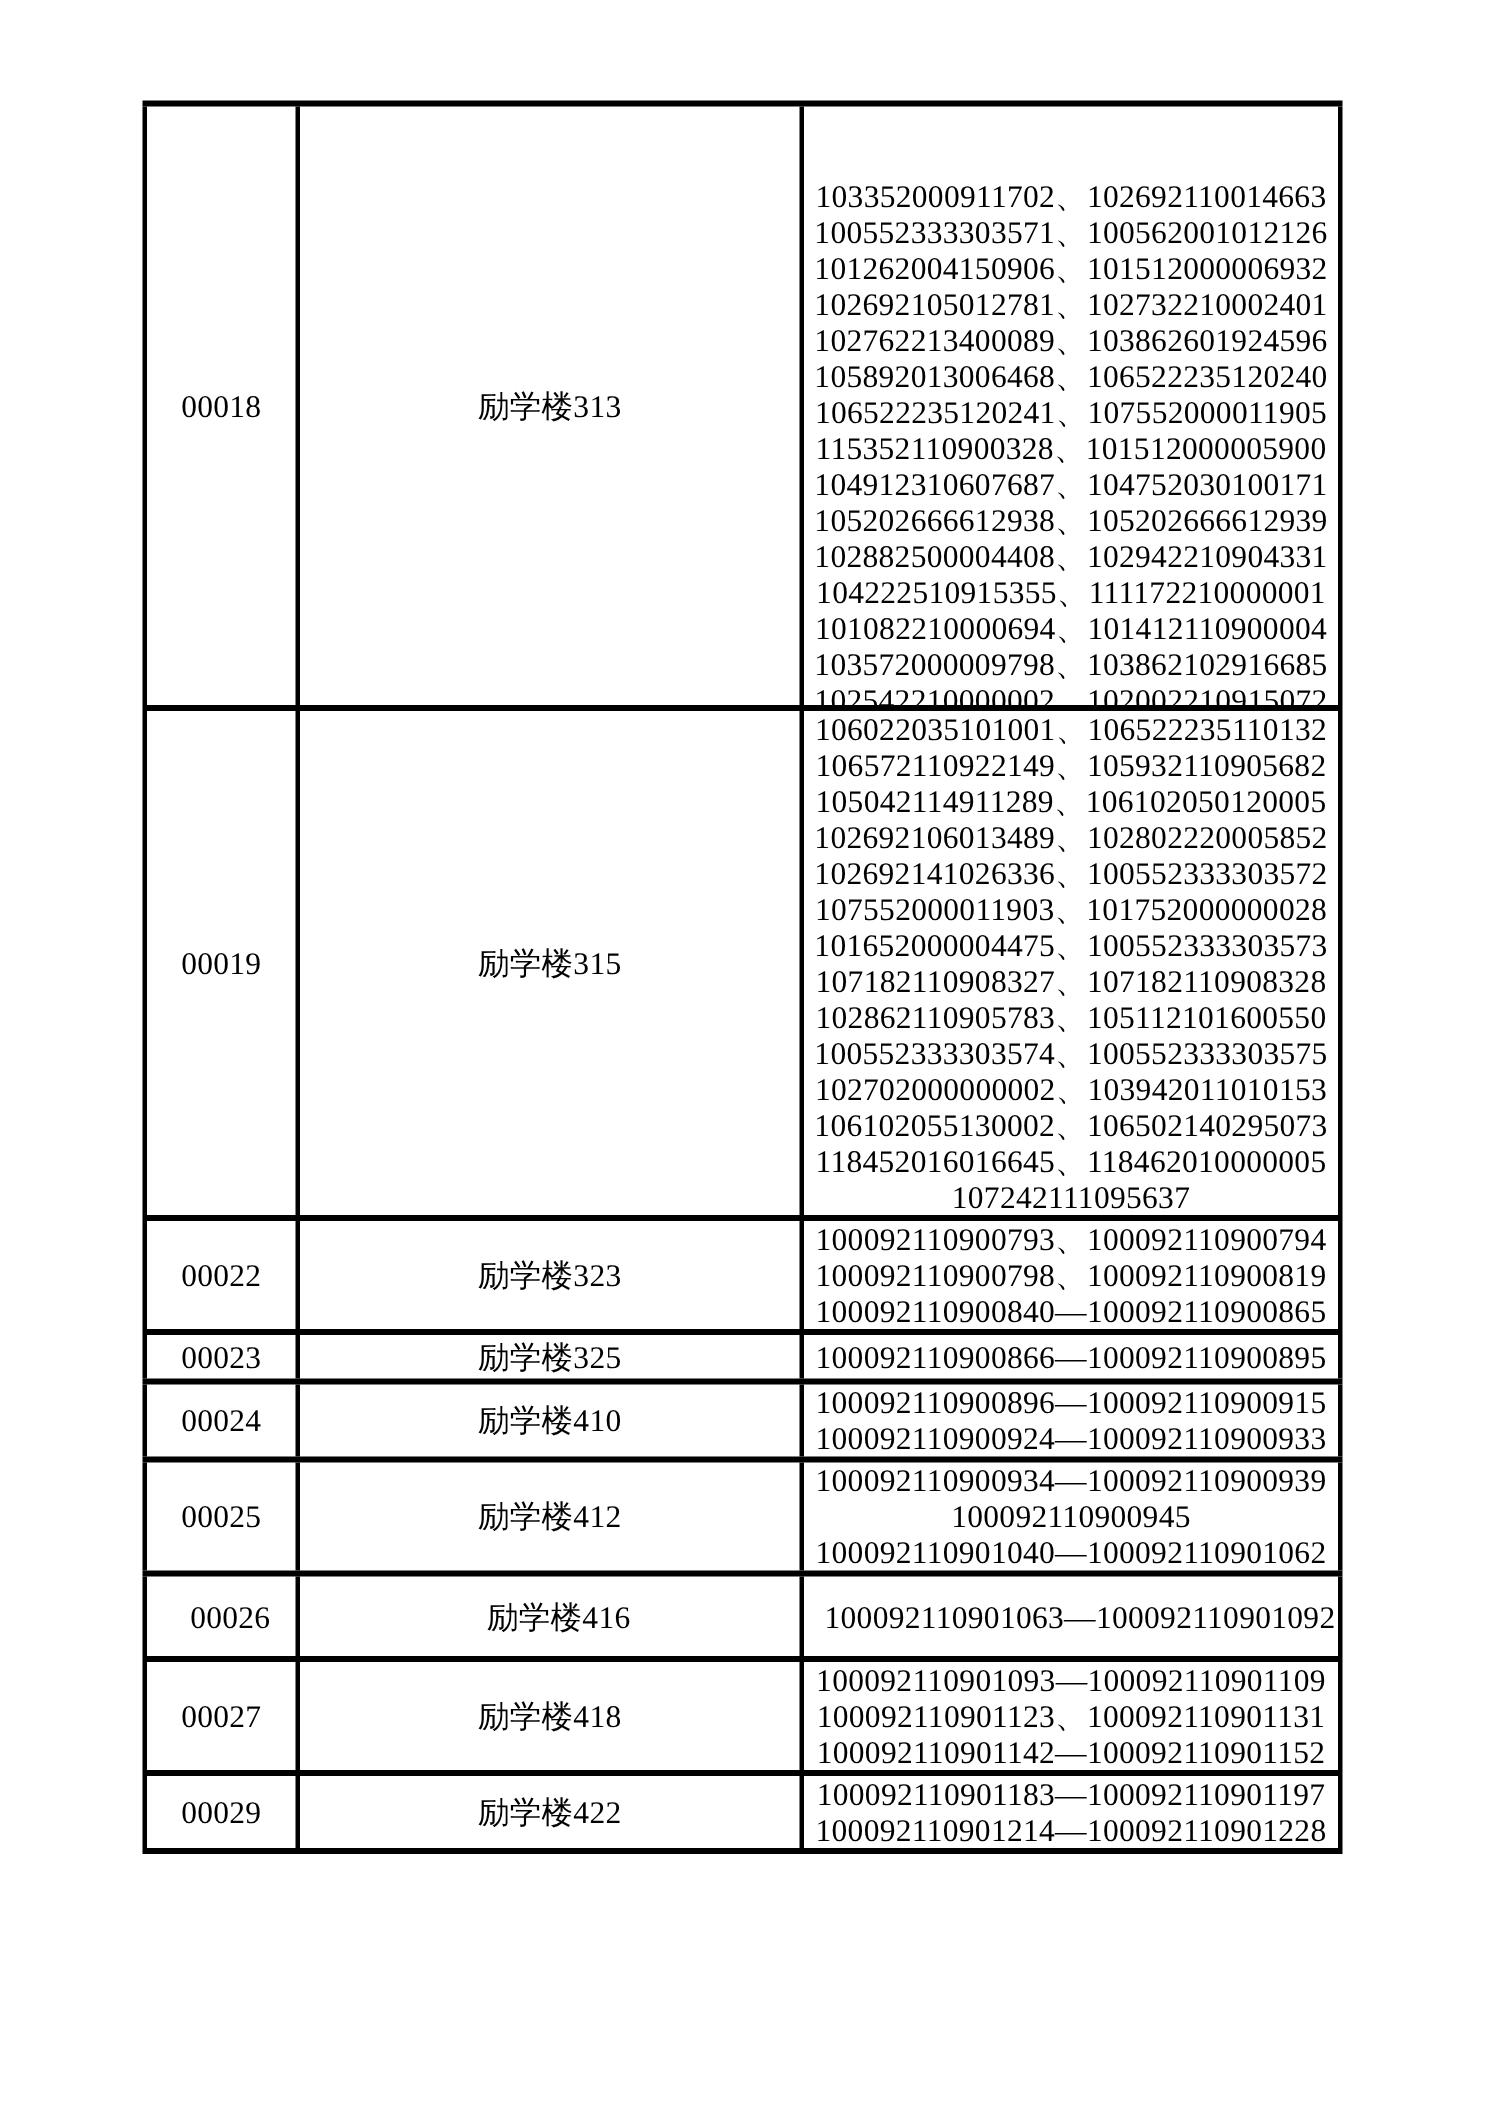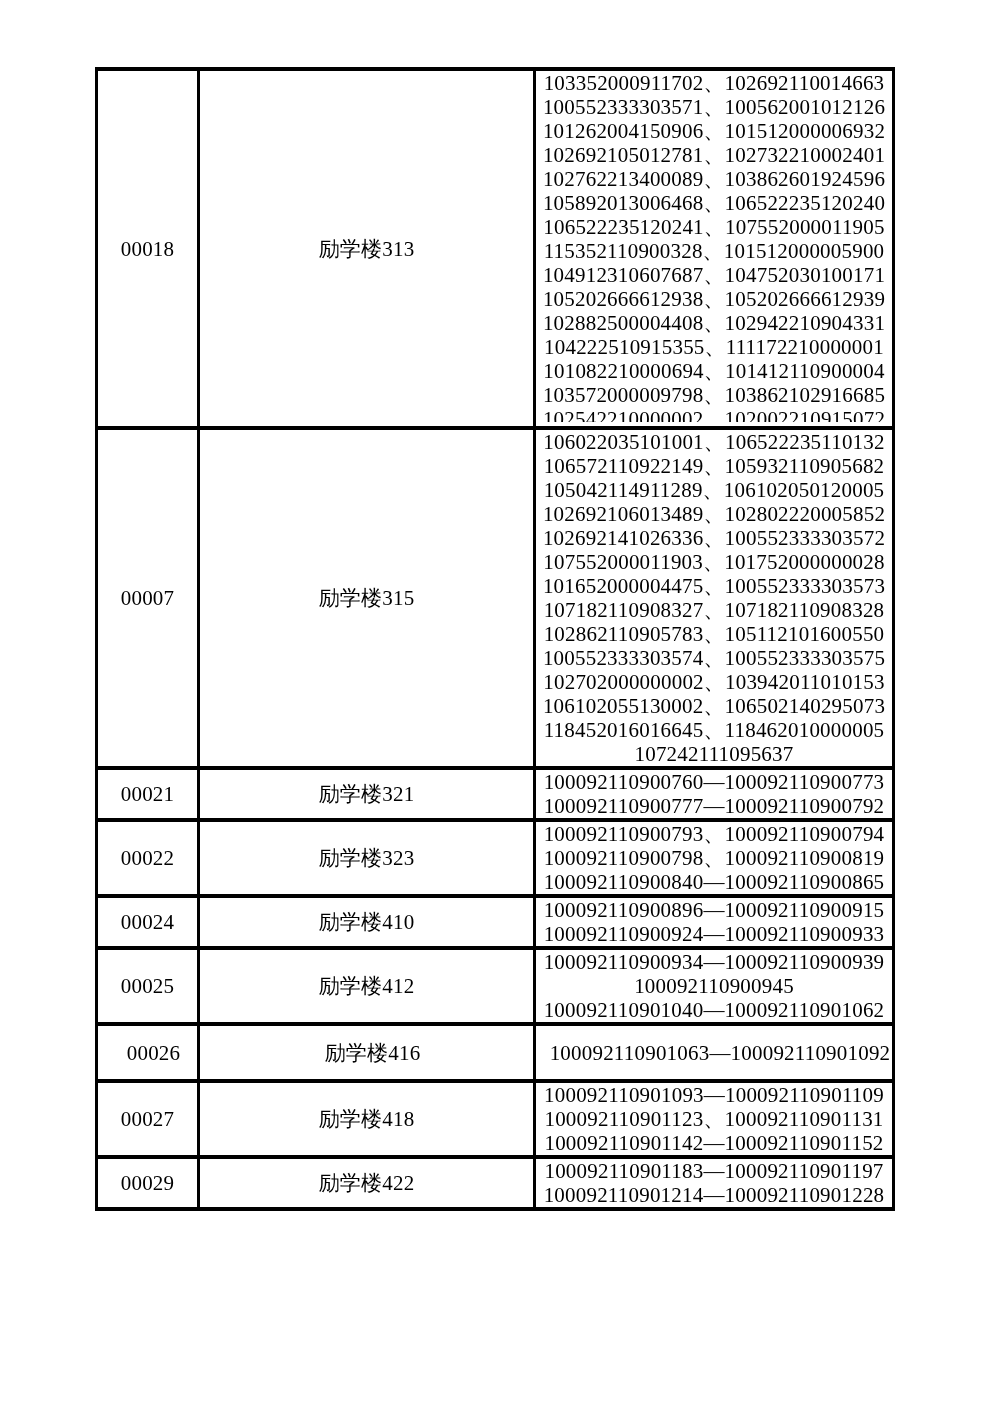--- a/index.html
+++ b/index.html
@@ -52,20 +52,21 @@
   tr.r7  td { height: 68px; margin-top: 45px; }
   tr.r8  td { height: 53px; padding-left: 12px; }
   tr.r9  td { height: 68px; }
   tr.r10 td { height: 27px; }
   tr.r11 td { height: 44px; margin-top: 16px; }
   
   tr.r0 td.c3 { vertical-align: top; }
   .clip {
     height: 351px;
     overflow: hidden;
+    margin-top: 48px;
   }
 </style>
 </head>
 <body>
 
 <div class="page">
   <table class="roomtable">
     <colgroup>
       <col style="width:102px">
       <col style="width:336px">
@@ -87,54 +88,53 @@
 104912310607687、104752030100171
 105202666612938、105202666612939
 102882500004408、102942210904331
 104222510915355、111172210000001
 101082210000694、101412110900004
 103572000009798、103862102916685
 102542210000002、102002210915072</div>
           </td>
       </tr>
       <tr class="r1">
-        <td class="c1">00007</td>
+        <td class="c1">00019</td>
         <td class="c2">励学楼315</td>
         <td class="c3">
             <div class="lines">106022035101001、106522235110132
 106572110922149、105932110905682
 105042114911289、106102050120005
 102692106013489、102802220005852
 102692141026336、100552333303572
 107552000011903、101752000000028
 101652000004475、100552333303573
 107182110908327、107182110908328
 102862110905783、105112101600550
 100552333303574、100552333303575
 102702000000002、103942011010153
 106102055130002、106502140295073
 118452016016645、118462010000005
 107242111095637</div>
           </td>
       </tr>
-      <tr class="r3">
-        <td class="c1">00021</td>
-        <td class="c2">励学楼321</td>
-        <td class="c3">
-            <div class="lines">100092110900760—100092110900773
-100092110900777—100092110900792</div>
-          </td>
-      </tr>
       <tr class="r4">
         <td class="c1">00022</td>
         <td class="c2">励学楼323</td>
         <td class="c3">
             <div class="lines">100092110900793、100092110900794
 100092110900798、100092110900819
 100092110900840—100092110900865</div>
+          </td>
+      </tr>
+      <tr class="r5">
+        <td class="c1">00023</td>
+        <td class="c2">励学楼325</td>
+        <td class="c3">
+            <div class="lines">100092110900866—100092110900895</div>
           </td>
       </tr>
       <tr class="r6">
         <td class="c1">00024</td>
         <td class="c2">励学楼410</td>
         <td class="c3">
             <div class="lines">100092110900896—100092110900915
 100092110900924—100092110900933</div>
           </td>
       </tr>

